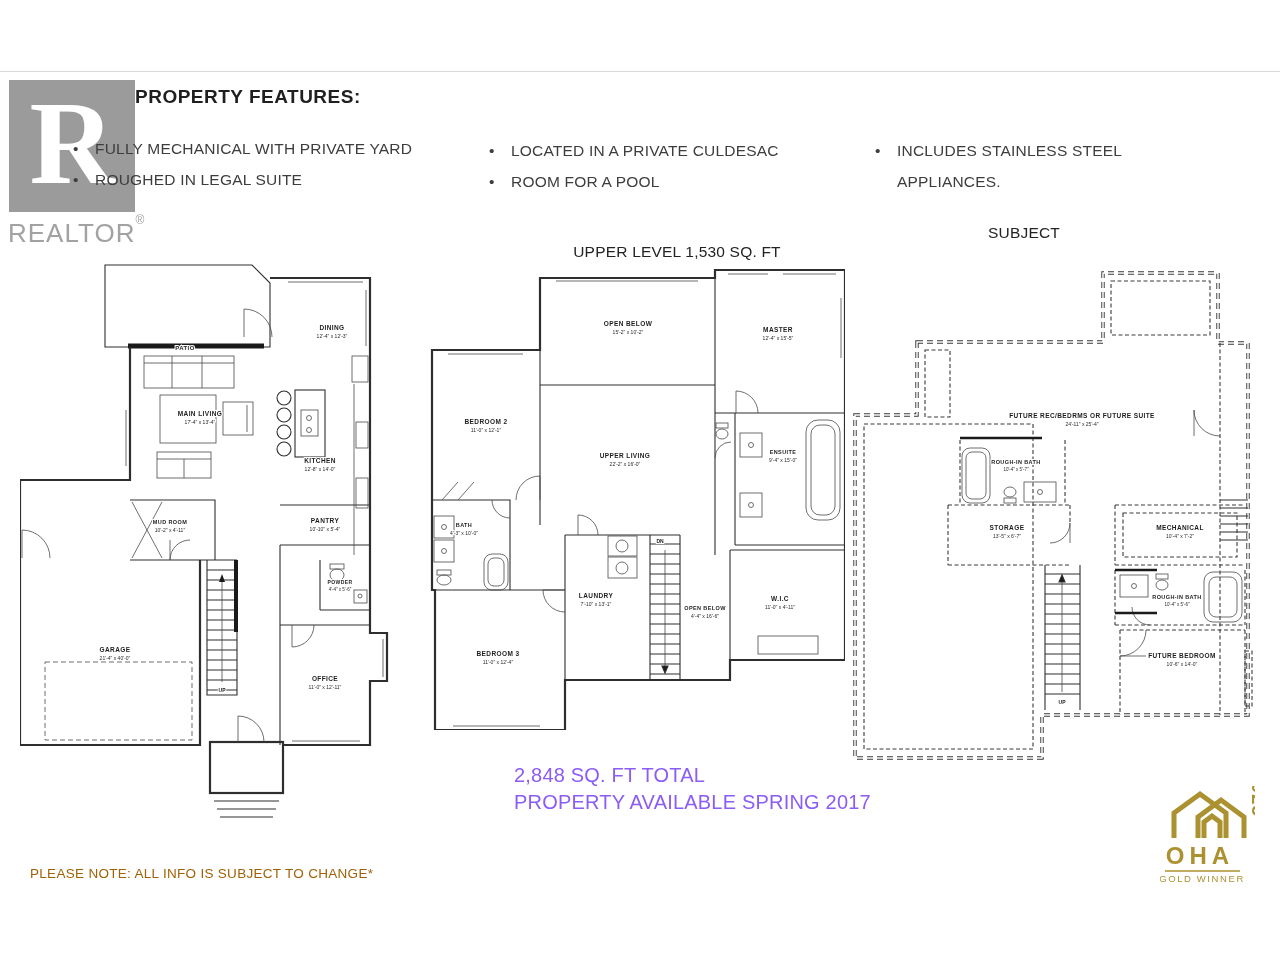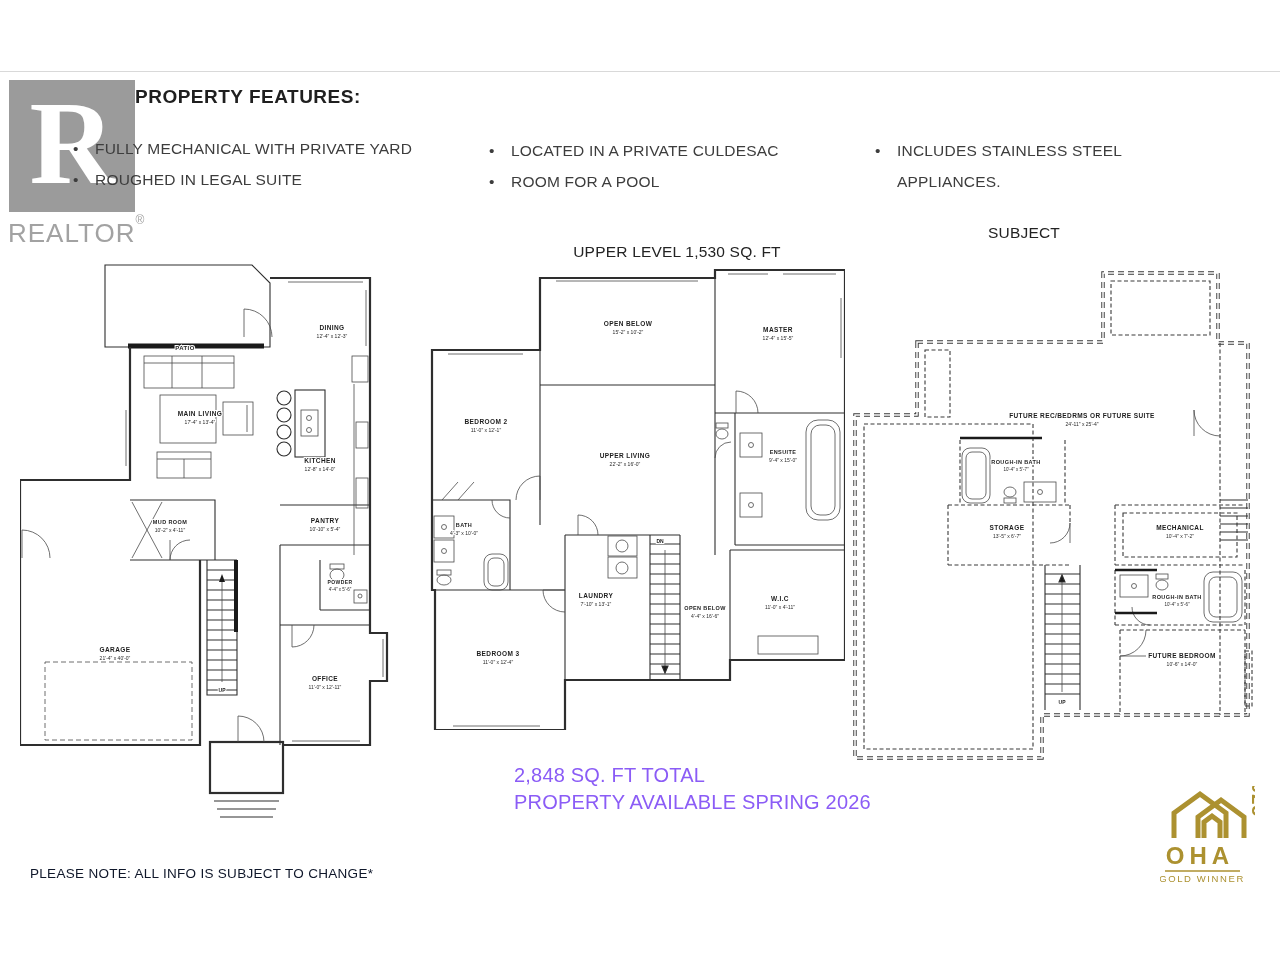--- a/index.html
+++ b/index.html
@@ -18,21 +18,21 @@
   .feat-head{left:135px;top:86px;font-size:19px;font-weight:700;letter-spacing:.5px;color:#1f1f1f;}
   .feat-col{display:flex;flex-direction:column;gap:13px;font-size:15.5px;color:#3d3d3d;letter-spacing:.2px;}
   .feat-item{display:flex;}
   .feat-item .dot{width:22px;flex:none;color:#3d3d3d;}
   .feat-item .txt{line-height:31px;margin-top:-7px;}
   .feat-item.oneline .txt{line-height:17px;margin-top:0;}
   
   .plan-title{font-size:15.5px;color:#232323;letter-spacing:.2px;text-align:center;}
   
   .total{left:482px;top:762px;font-size:20px;line-height:27px;color:#8b5cf6;letter-spacing:.2px;margin-left:32px;}
-  .note{left:30px;top:866px;font-size:13.5px;color:#0f172a;letter-spacing:.3px;}
+  .note{left:30px;top:866px;font-size:13.5px;color:#a16207;letter-spacing:.3px;}
   
   svg .w2{stroke:#2e2e2e;stroke-width:2.2;fill:none;}
   svg .w1{stroke:#2e2e2e;stroke-width:1.1;fill:none;}
   svg .f{stroke:#4a4a4a;stroke-width:.8;fill:none;}
   svg .dsh{stroke-dasharray:5 3;}
   svg .dw{stroke:#3a3a3a;stroke-width:3.4;fill:none;stroke-dasharray:6 4;}
   svg .dwc{stroke:#ffffff;stroke-width:1.5;fill:none;}
   svg .di{stroke:#3a3a3a;stroke-width:1.1;fill:none;stroke-dasharray:4 2.5;}
   svg .sol{stroke:#1a1a1a;stroke-width:2.6;fill:none;}
   svg .blk{fill:#1a1a1a;}
@@ -305,21 +305,21 @@
     <text class="rd" x="328" y="270">10'-4" x 7'-2"</text>
     <text class="rn" x="325" y="331" style="font-size:5.5px">ROUGH-IN BATH</text>
     <text class="rd" x="325" y="338" style="font-size:4.5px">10'-4" x 5'-6"</text>
     <text class="rn" x="330" y="390">FUTURE BEDROOM</text>
     <text class="rd" x="330" y="398">10'-6" x 14'-0"</text>
     <text class="tny" x="210" y="436">UP</text>
   </svg>
 
   <div class="abs total">
     <div>2,848 SQ. FT TOTAL</div>
-    <div>PROPERTY AVAILABLE SPRING 2026</div>
+    <div>PROPERTY AVAILABLE SPRING 2017</div>
   </div>
   <div class="abs note">PLEASE NOTE: ALL INFO IS SUBJECT TO CHANGE*</div>
 
   <svg class="abs badge" viewBox="0 0 95 100">
     <g stroke="#ac9130" stroke-width="5" fill="none">
       <path d="M14,52 V27 L40,8 L66,27 V52"></path>
       <path d="M38,52 V31 L61,14 L84,31 V52"></path>
       <path d="M44,52 V36 L52,30 L60,36 V52"></path>
     </g>
     <text x="40" y="78" text-anchor="middle" style="font:700 24px 'Liberation Sans',sans-serif;fill:#ac9130;letter-spacing:5px;paint-order:normal;stroke:none;">OHA</text>

